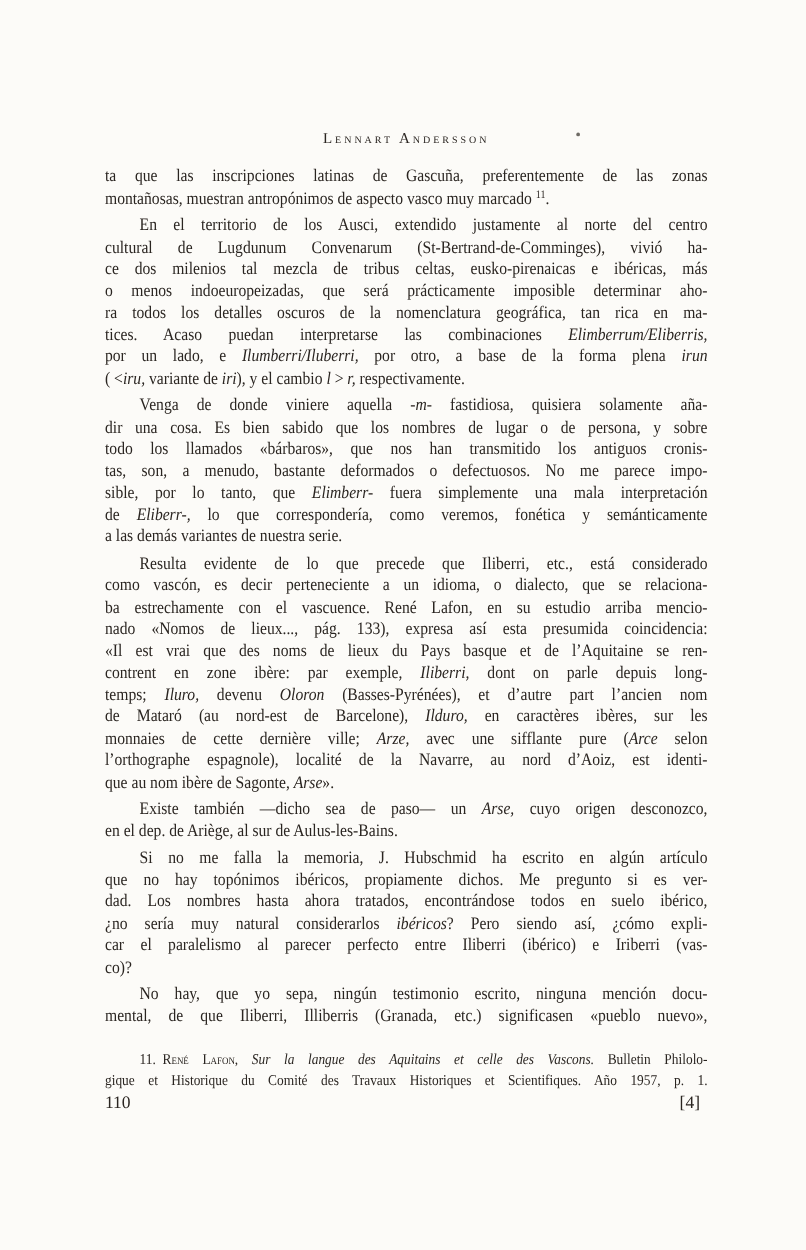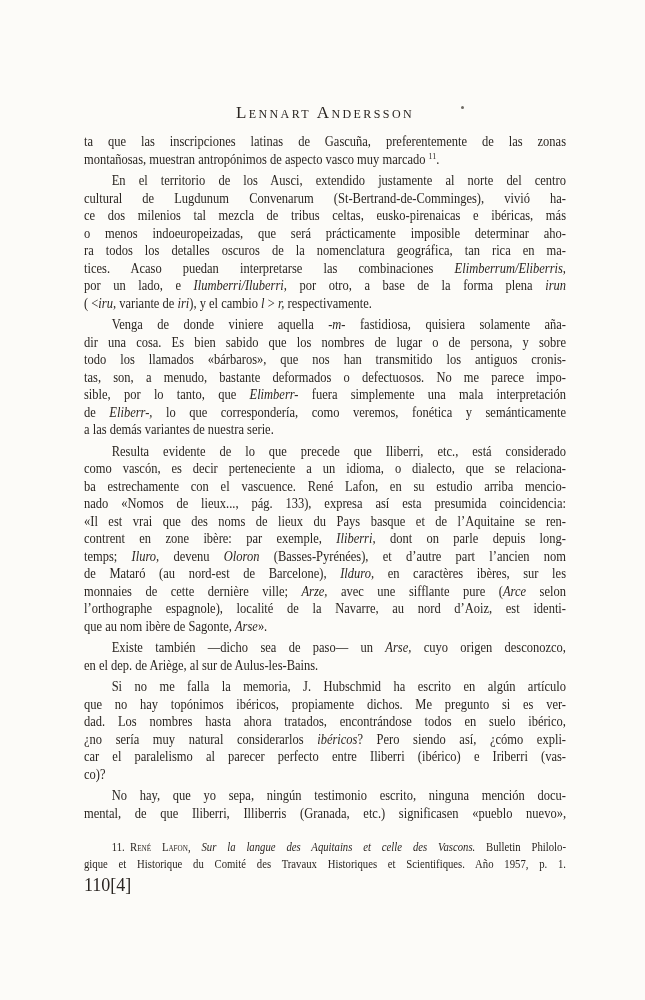--- a/index.html
+++ b/index.html
@@ -17,21 +17,21 @@
     overflow: hidden;
   }
   .running-header {
     position: absolute;
     top: 103px;
     left: 84px;
     width: 482px;
     text-align: center;
     font-variant: small-caps;
     letter-spacing: 2.4px;
-    font-size: 17px;
+    font-size: 12px;
     font-weight: 500;
   }
   .artifact-dot {
     position: absolute;
     left: 461px;
     top: 106px;
     width: 3px;
     height: 3px;
     border-radius: 50%;
     background: #4a463f;
@@ -73,21 +73,22 @@
     font-size: 9px;
     line-height: 0;
     vertical-align: 5px;
   }
   .page-footer {
     position: absolute;
     top: 875px;
     left: 84px;
     width: 476px;
     display: flex;
-    font-size: 18px;
+    justify-content: space-between;
+    font-size: 14px;
   }
 </style>
 </head>
 <body>
 
 <div class="page">
 
   <div class="artifact-dot"></div>
 
   <div class="running-header">Lennart Andersson</div>

